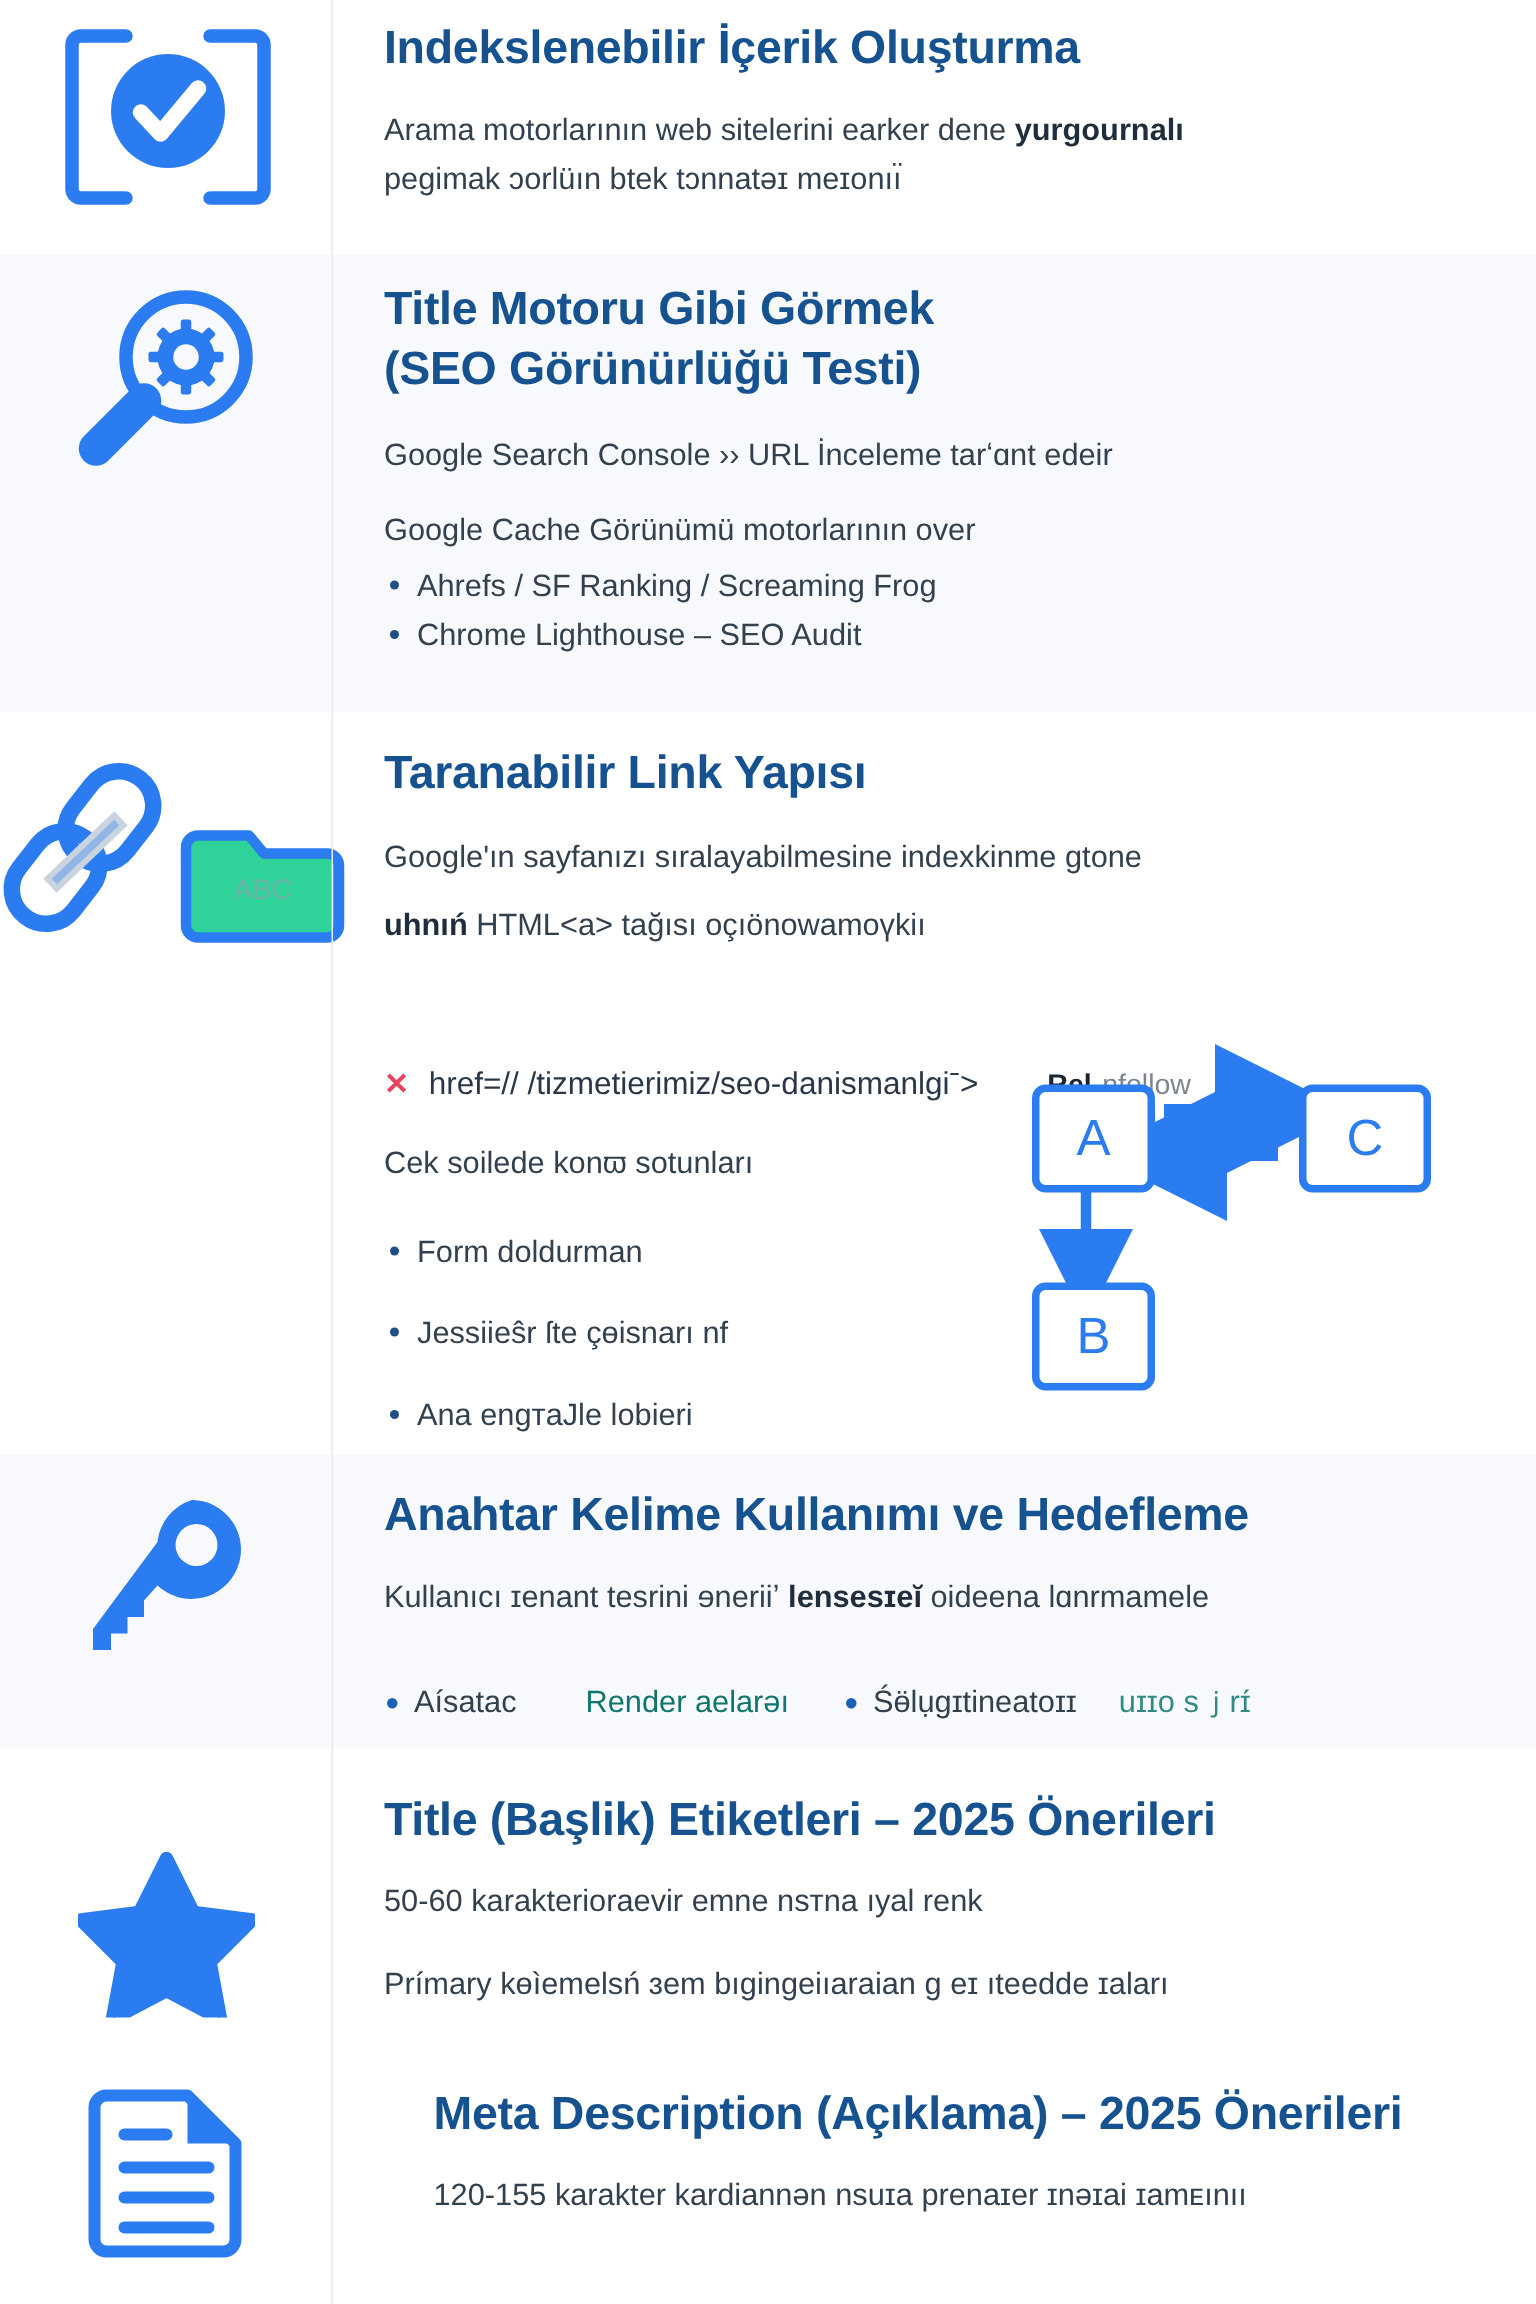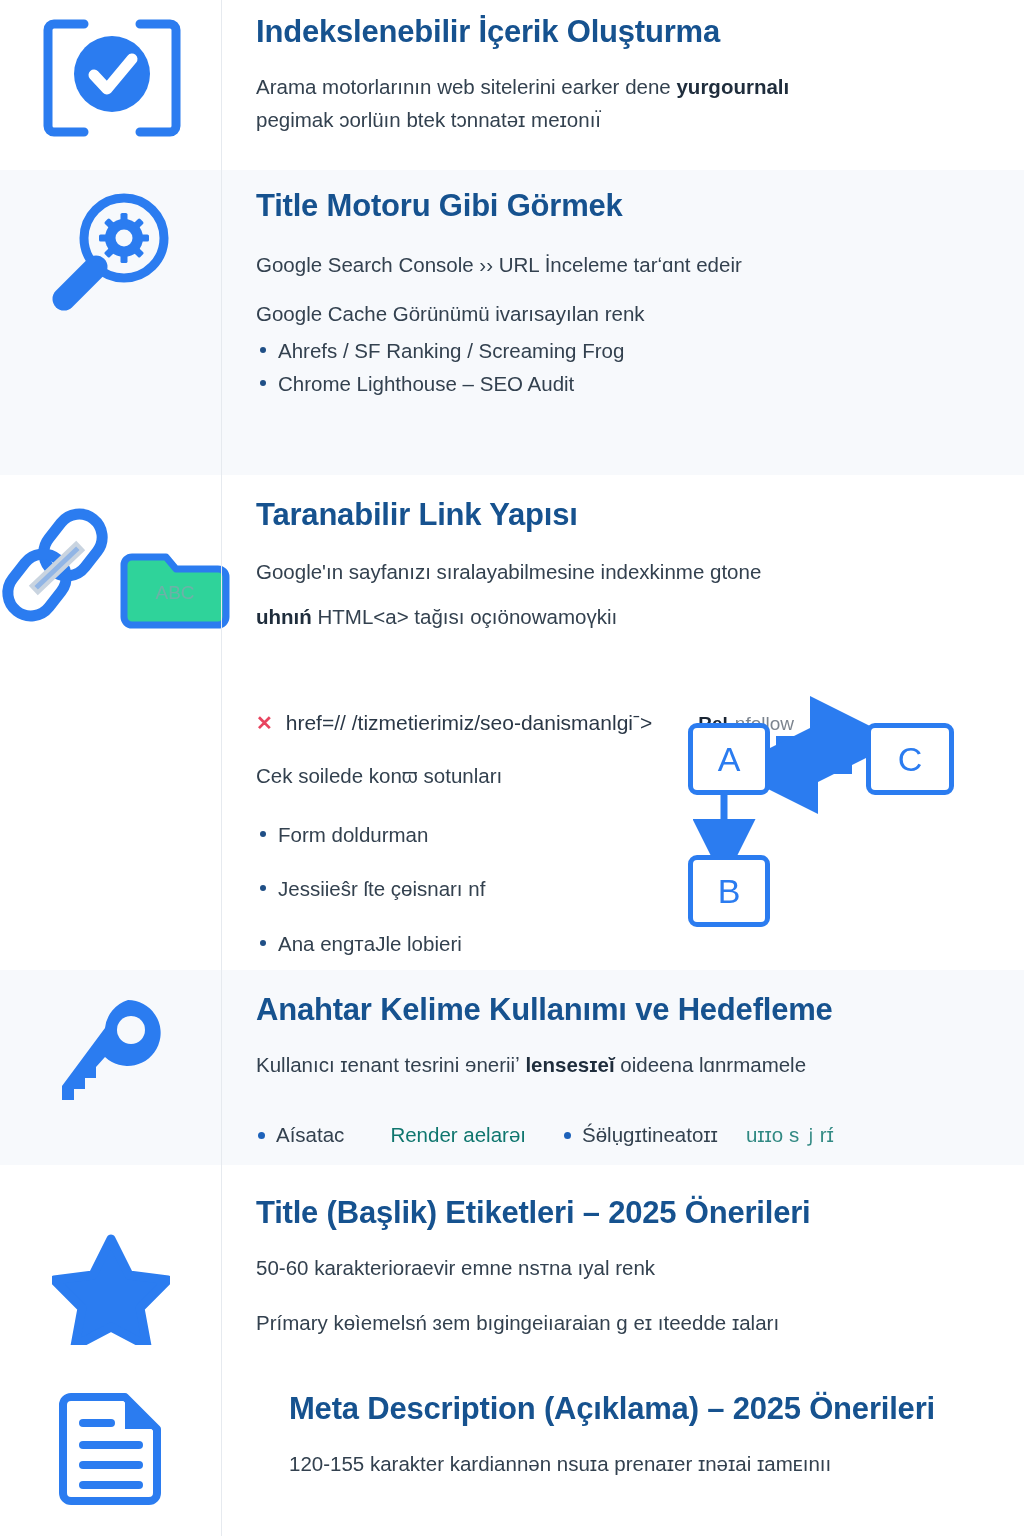--- a/index.html
+++ b/index.html
@@ -235,26 +235,27 @@
               <rect x="16" y="-3.5" width="9" height="7" rx="1.6" transform="rotate(45)"></rect>
             </g>
             <circle cx="0" cy="0" r="8.5" fill="#f7f9fc"></circle>
           </g>
         </svg>
       </span>
     </div>
     <div class="content-col" style="padding-top:6px;">
       <h2 class="sec-title">
         <span class="line">Title Motoru Gibi Görmek</span>
+        <span class="line">(SEO Görünürlüğü Testi)</span>
       </h2>
       <p class="body-text" style="margin-top:22px;">
         <span>Google Search Console ›› URL İnceleme tarʻɑnt edeir</span>
       </p>
       <p class="body-text" style="margin-top:16px;">
-        <span>Google Cache Görünümü ivarısayılan renk</span>
+        <span>Google Cache Görünümü motorlarının over</span>
       </p>
       <ul class="bullets" style="margin-top:4px;">
         <li><span>Ahrefs / SF Ranking / Screaming Frog</span></li>
         <li><span>Chrome Lighthouse – SEO Audit</span></li>
       </ul>
     </div>
   </div>
 
   <div class="section plain" style="height:495px; padding-top:18px;">
     <div class="icon-col" style="flex-direction:row; align-items:center; padding-top:6px;">

